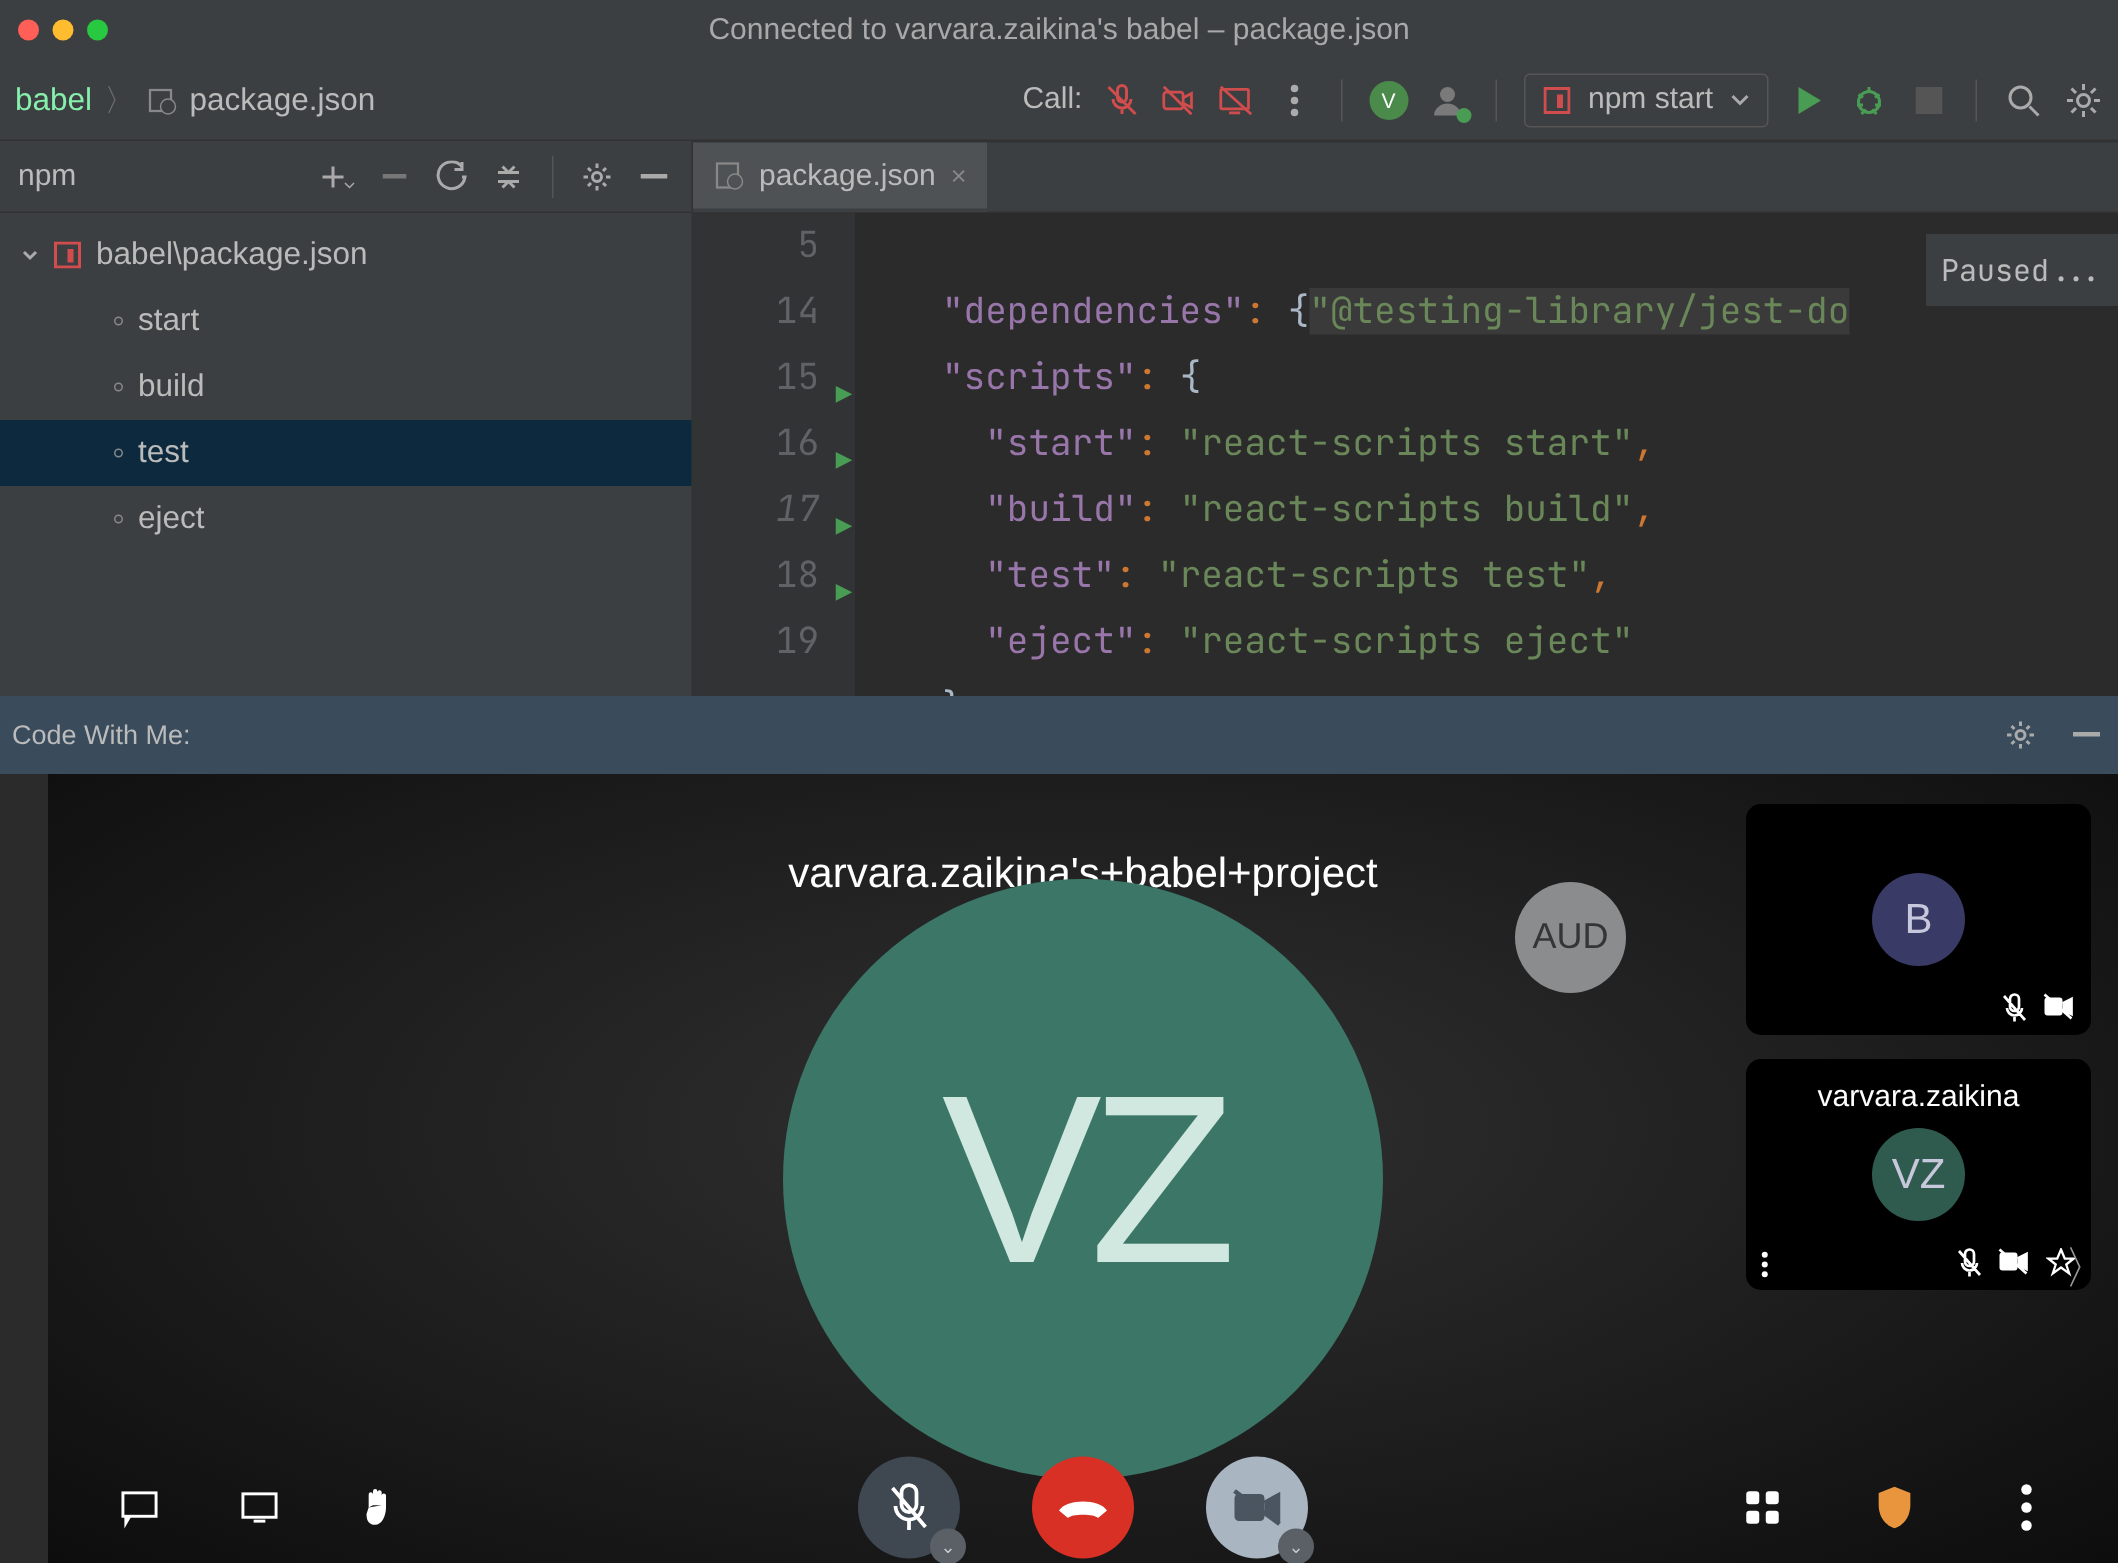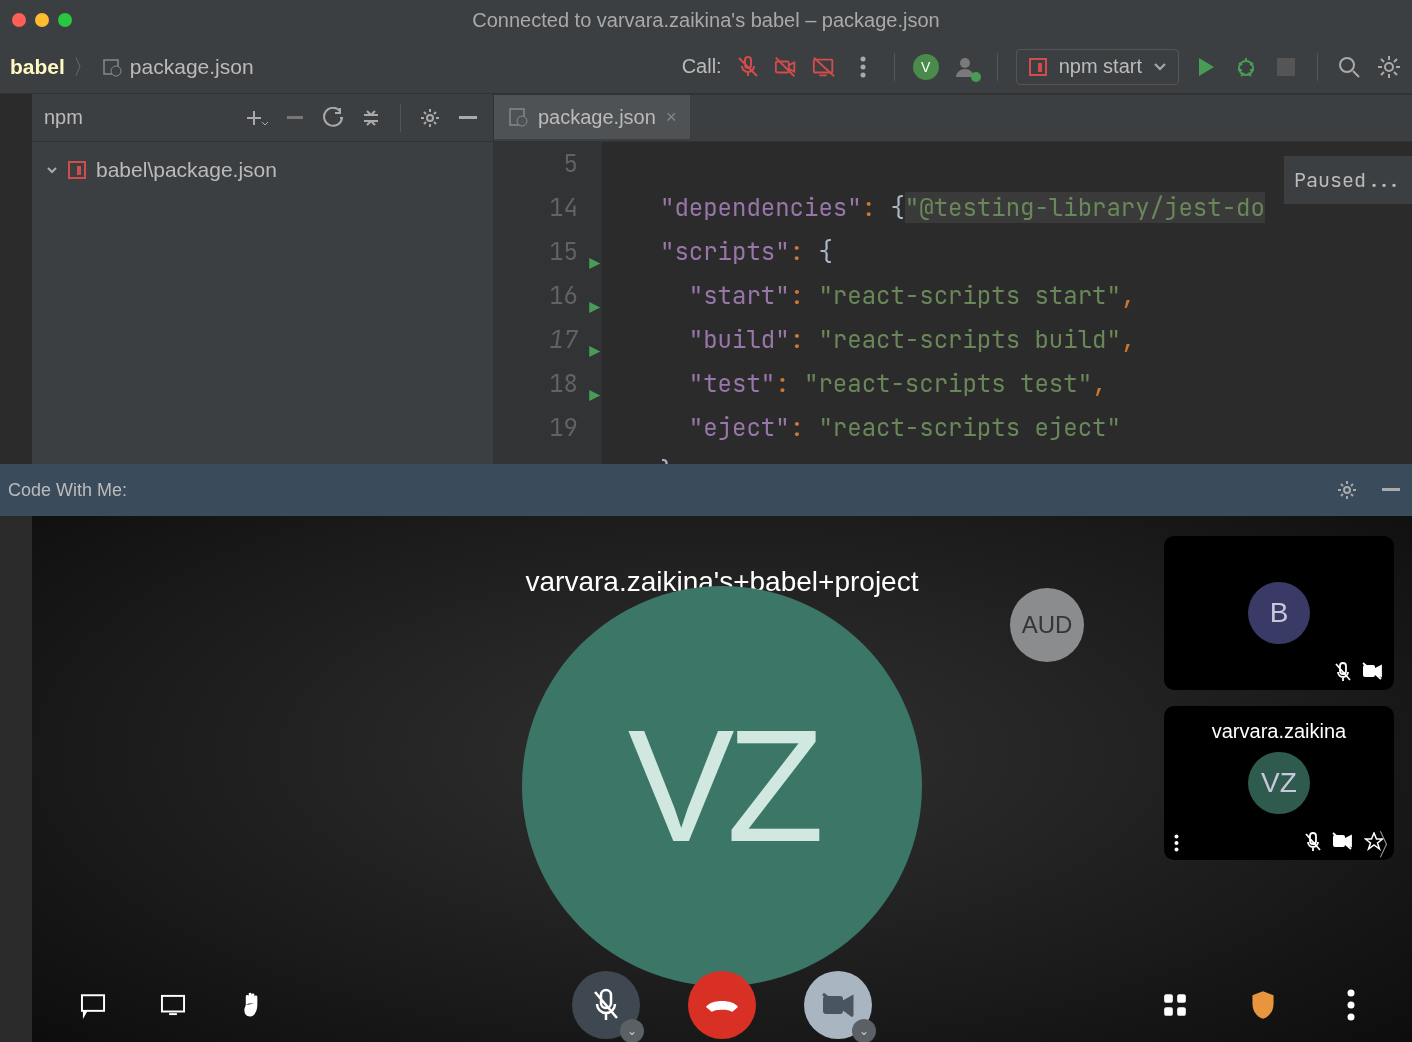--- a/index.html
+++ b/index.html
@@ -50,21 +50,21 @@
 .divider { width:1px; height:28px; background:#555; margin:0 4px;}
 .avatar-small { width:26px; height:26px; border-radius:50%; background:#4a8a4a; color:#fff; display:flex; align-items:center; justify-content:center; font-size:14px;}
 .run-config {
   display:flex; align-items:center; gap:12px;
   border:1px solid #555; border-radius:4px;
   padding:4px 12px; font-size:20px; color:#bbb;
   height:36px;
 }
 .icon-btn { width:26px; height:26px; display:flex; align-items:center; justify-content:center; cursor:pointer;}
 
-.main { display:flex; height: 370px; padding-left: 32px; }
+.main { display:flex; height: 370px; }
 
 .npm-panel {
   width: 462px;
   background:#3c3f41;
   border-right:1px solid #323232;
   display:flex; flex-direction:column;
 }
 .npm-header {
   height:48px;
   display:flex; align-items:center;
@@ -163,21 +163,21 @@
   <div class="traffic-lights">
     <div class="traffic-light tl-red"></div>
     <div class="traffic-light tl-yellow"></div>
     <div class="traffic-light tl-green"></div>
   </div>
   <div class="window-title">Connected to varvara.zaikina's babel – package.json</div>
 </div>
 
 <div class="toolbar">
   <div class="breadcrumb">
-    <span style="font-weight:700; color:#fef9c3;">babel</span>
+    <span style="font-weight:400; color:#86efac;">babel</span>
     <span class="bc-sep">〉</span>
     <span>
       <svg width="20" height="20" viewBox="0 0 20 20">
           <rect x="2" y="3" width="14" height="14" fill="none" stroke="#888" stroke-width="1.5"></rect>
           <circle cx="14" cy="14" r="5" fill="#3c3f41" stroke="#888"></circle>
         </svg>
     </span>
     <span>package.json</span>
   </div>
   <div class="toolbar-right">
@@ -305,20 +305,38 @@
       <div class="tree-row">
         <svg width="12" height="12" viewBox="0 0 12 12">
             <path d="M2 4l4 4 4-4" stroke="#aaa" stroke-width="2" fill="none"></path>
           </svg>
         <svg width="18" height="18" viewBox="0 0 18 18">
             <rect x="1" y="1" width="16" height="16" stroke="#d14c4c" stroke-width="2" fill="none"></rect>
             <rect x="9" y="5" width="4" height="9" fill="#d14c4c"></rect>
           </svg>
         <span>babel\package.json</span>
       </div>
+      <div id="npm-scripts">
+          <div class="tree-row tree-child">
+            <span class="bullet"></span>
+            <span>start</span>
+          </div>
+          <div class="tree-row tree-child">
+            <span class="bullet"></span>
+            <span>build</span>
+          </div>
+          <div class="tree-row tree-child selected">
+            <span class="bullet"></span>
+            <span>test</span>
+          </div>
+          <div class="tree-row tree-child">
+            <span class="bullet"></span>
+            <span>eject</span>
+          </div>
+        </div>
     </div>
   </div>
 
   <div class="editor">
     <div class="editor-tabs">
       <div class="editor-tab active">
         <svg width="20" height="20" viewBox="0 0 20 20">
             <rect x="2" y="2" width="14" height="16" fill="none" stroke="#888" stroke-width="1.5"></rect>
             <circle cx="14" cy="14" r="5" fill="#4e5254" stroke="#888"></circle>
           </svg>

